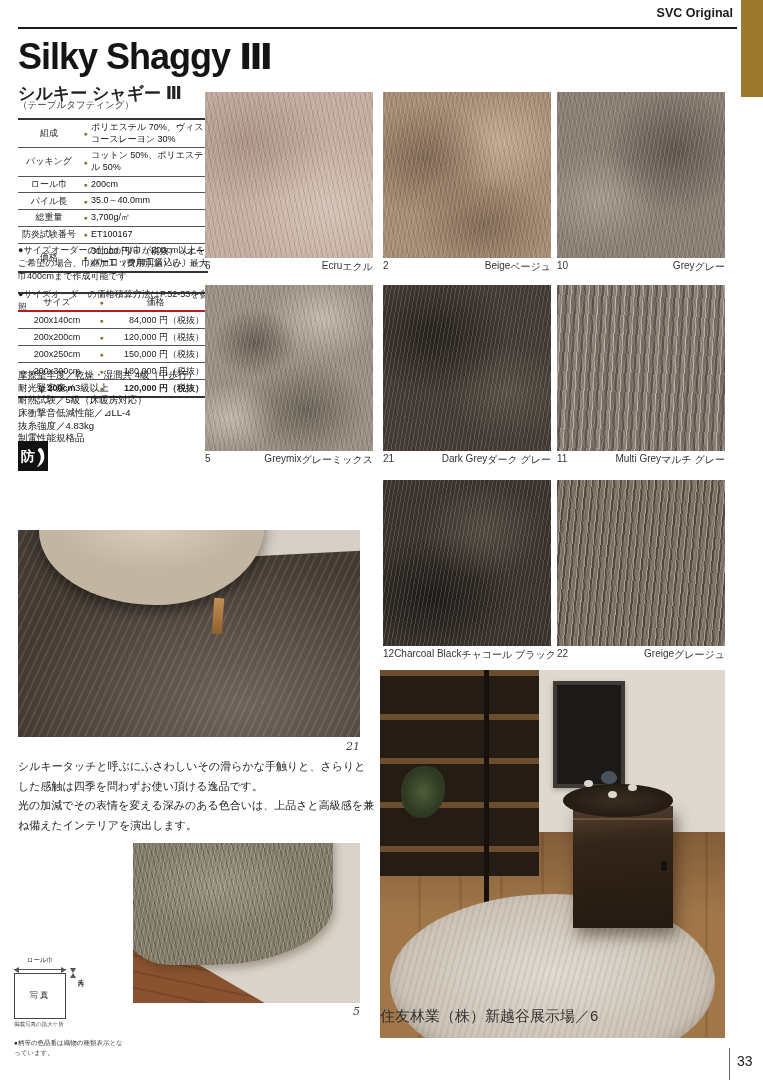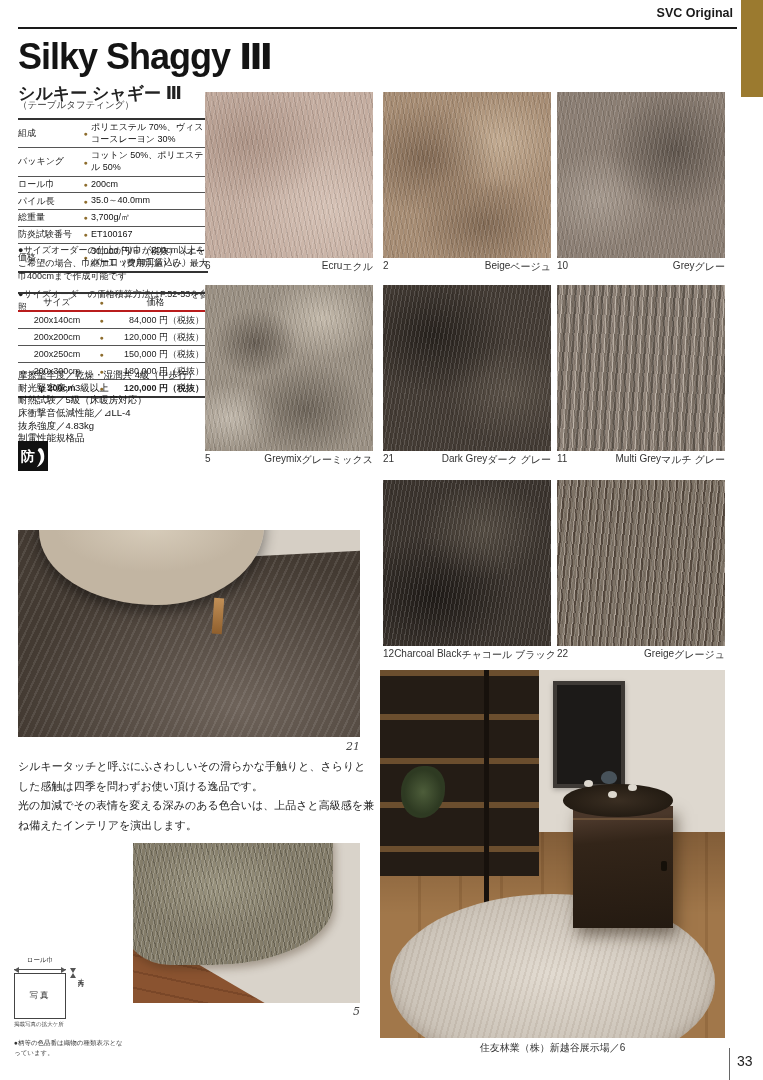--- a/index.html
+++ b/index.html
@@ -13,21 +13,21 @@
 
   
   .title-en { position:absolute; top:36px; left:18px; font-size:36px; font-weight:600; letter-spacing:-1px; color:#141414; }
   .title-ja { position:absolute; top:82px; left:18px; font-size:17px; font-weight:bold; color:#222; }
   .title-sub { position:absolute; top:99px; left:18px; font-size:9.5px; color:#444; }
 
   
   .spec-table { position:absolute; top:118px; left:18px; width:190px; border-top:2px solid #333; border-bottom:2px solid #333; font-size:9px; }
   .spec-row { display:flex; align-items:center; border-bottom:1px solid #555; padding:2px 0; }
   .spec-row:last-child { border-bottom:none; }
-  .spec-label { width:62px; text-align:left; color:#222; flex:none; line-height:1.25; }
+  .spec-label { width:62px; text-align:center; color:#222; flex:none; line-height:1.25; }
   .dot { width:11px; text-align:center; color:#8d6c2c; font-size:7px; flex:none; }
   .spec-value { flex:1; line-height:1.3; color:#111; }
 
   
   .notes { position:absolute; top:244px; left:18px; width:196px; font-size:9px; line-height:1.45; color:#222; }
   .note { margin-bottom:5px; }
 
   
   .size-table { position:absolute; top:292px; left:18px; width:190px; border-top:2px solid #333; border-bottom:2px solid #333; font-size:9px; }
   .size-row { display:flex; align-items:center; border-bottom:1px solid #555; padding:1.5px 0; }
@@ -111,21 +111,21 @@
                 radial-gradient(closest-side at 50% 45%, #e2dbd1, #cdc5ba 90%);
     border-radius:50%; box-shadow: inset 0 -6px 14px rgba(90,70,50,.25); }
   .box-table { position:absolute; left:56%; top:37%; width:29%; height:33%;
     background: linear-gradient(175deg, #4a372a 0 12%, #332519 30%, #241a11 100%); box-shadow: 4px 8px 14px rgba(40,25,12,.5); }
   .box-lid { position:absolute; left:0; top:10%; width:100%; height:2px; background:#6b5138; }
   .box-handle { position:absolute; right:6%; top:45%; width:6px; height:10px; background:#151009; border-radius:2px; }
   .tea-tray { position:absolute; left:53%; top:31%; width:32%; height:9%; background:radial-gradient(#3a2e22, #1f1810 85%); border-radius:50%; }
   .cup { position:absolute; width:9px; height:7px; background:#ddd8cf; border-radius:50%; }
   .teapot { position:absolute; width:16px; height:13px; background:#47525a; border-radius:50% 50% 45% 45%; }
 
-  .room-caption { position:absolute; left:380px; top:1041px; width:345px; text-align:center; font-size:10px; color:#333; }
+  .room-caption { position:absolute; left:380px; top:1007px; width:345px; text-align:left; font-size:15px; color:#333; }
 
   
   .diagram { position:absolute; left:14px; top:956px; width:120px; }
   .d-roll-label { width:52px; text-align:center; font-size:6.5px; color:#333; }
   .d-harrow { position:relative; width:52px; height:1px; background:#555; margin:4px 0 3px 0; }
   .d-harrow::before, .d-harrow::after { content:""; position:absolute; top:-2.5px; border-top:3px solid transparent; border-bottom:3px solid transparent; }
   .d-harrow::before { left:0; border-right:5px solid #555; }
   .d-harrow::after { right:0; border-left:5px solid #555; }
   .d-mid { display:flex; align-items:flex-start; }
   .d-box { width:52px; height:46px; border:1px solid #444; display:flex; align-items:center; justify-content:center; font-size:8.5px; color:#333; letter-spacing:2px; }

